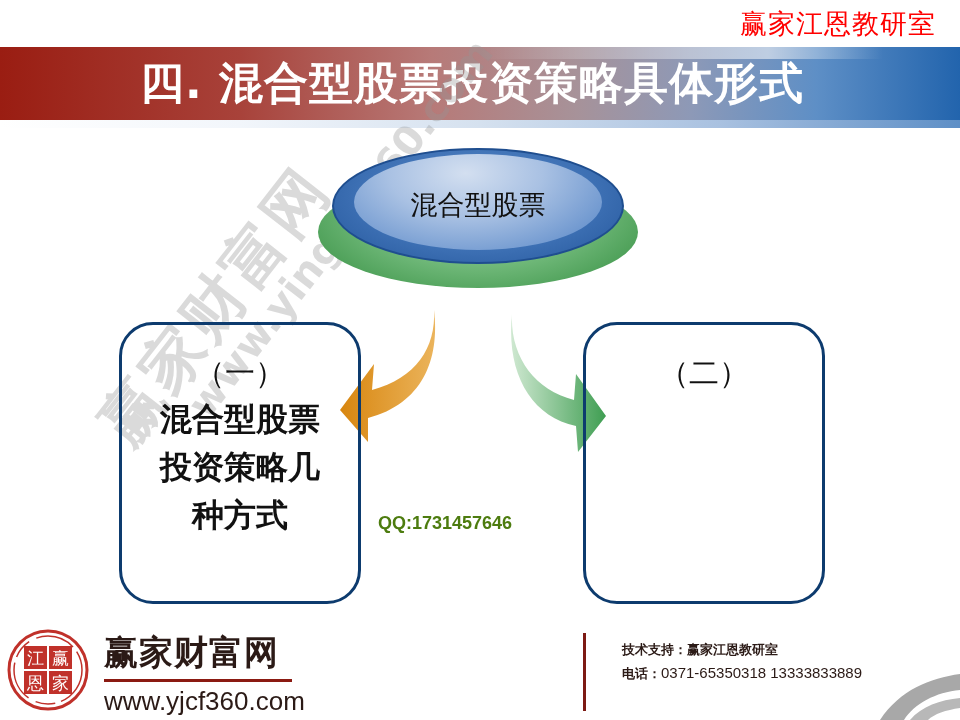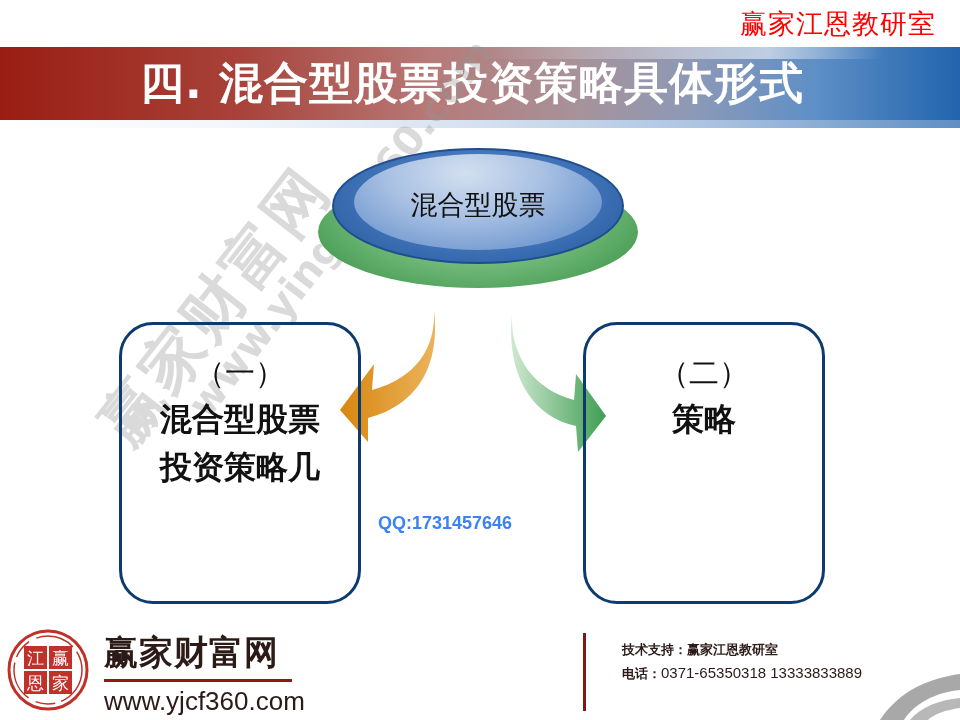--- a/index.html
+++ b/index.html
@@ -73,21 +73,21 @@
   .box-left { left: 119px; top: 322px; padding-top: 26px; }
   .box-right { left: 583px; top: 322px; padding-top: 26px; }
   .box .num { font-size: 30px; line-height: 44px; font-weight: normal; }
   .box .line { font-size: 32px; line-height: 48px; }
 
   
   .arrow { position: absolute; }
 
   .qq-mid {
     position: absolute; left: 378px; top: 513px;
-    color: #3b82f6; font-family: "Liberation Sans", sans-serif; font-weight: bold; font-size: 18px;
+    color: #4d7c0f; font-family: "Liberation Sans", sans-serif; font-weight: bold; font-size: 18px;
   }
 
   
   .logo-seal { position: absolute; left: 6px; top: 628px; width: 84px; height: 84px; }
   .logo-name {
     position: absolute; left: 104px; top: 630px;
     font-size: 34px; font-weight: bold; color: #2b1a16; letter-spacing: 1px;
   }
   .logo-rule { position: absolute; left: 104px; top: 679px; width: 188px; height: 3px; background: #8b1a12; }
   .logo-url {
@@ -142,25 +142,25 @@
       <stop offset="1" stop-color="#3f9e52"></stop>
     </linearGradient>
   </defs>
   <path d="M2,2 C0,44 24,78 64,88 L66,62 L96,104 L68,140 L66,114 C20,104 -4,60 2,2 Z" fill="url(#gGr)"></path>
 </svg>
 
 <div class="box box-left">
   <div class="num">（一）</div>
   <div class="line">混合型股票</div>
   <div class="line">投资策略几</div>
+  <div class="line">种方式</div>
 </div>
 
 <div class="box box-right">
   <div class="num">（二）</div>
-  <div class="line">策略</div>
 </div>
 
 <div class="qq-mid">QQ:1731457646</div>
 
 <svg class="logo-seal" viewBox="0 0 84 84">
   <circle cx="42" cy="42" r="39" fill="none" stroke="#c0312a" stroke-width="3"></circle>
   <circle cx="42" cy="42" r="34" fill="none" stroke="#c0312a" stroke-width="1.5" stroke-dasharray="40 6 20 8"></circle>
   <rect x="18" y="18" width="23" height="23" fill="#c0312a"></rect>
   <rect x="43" y="18" width="23" height="23" fill="#c0312a"></rect>
   <rect x="18" y="43" width="23" height="23" fill="#c0312a"></rect>

